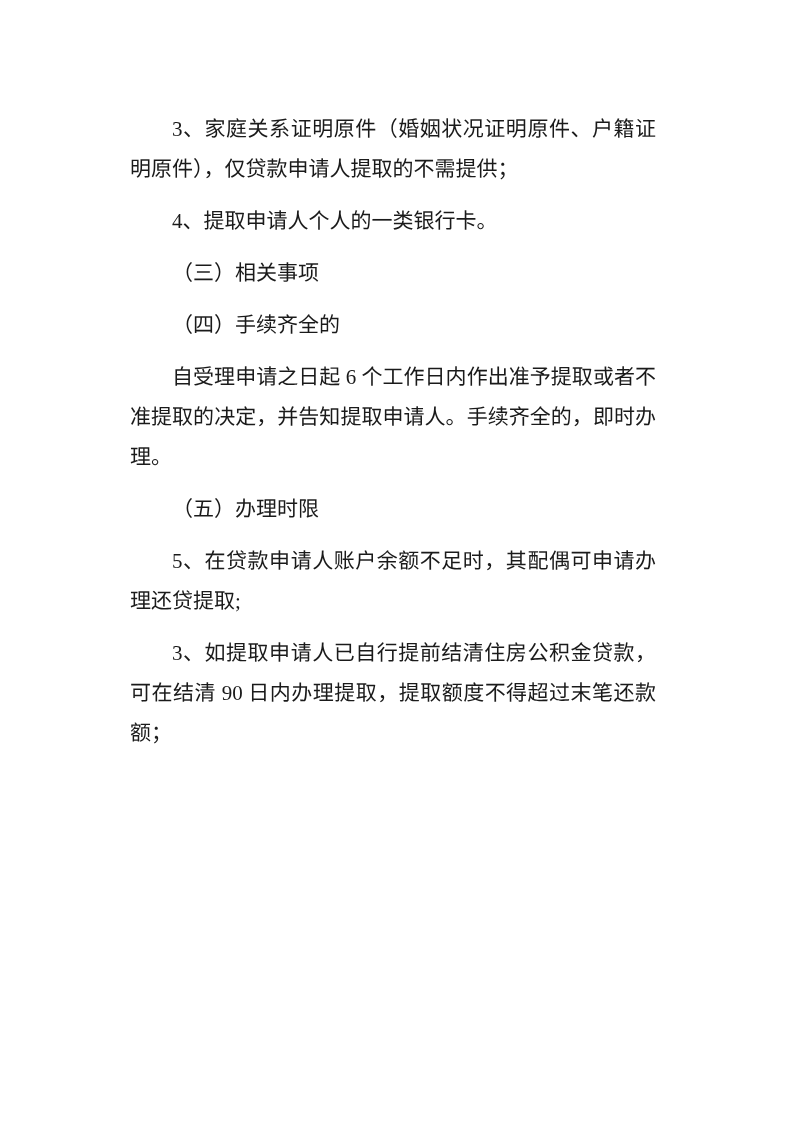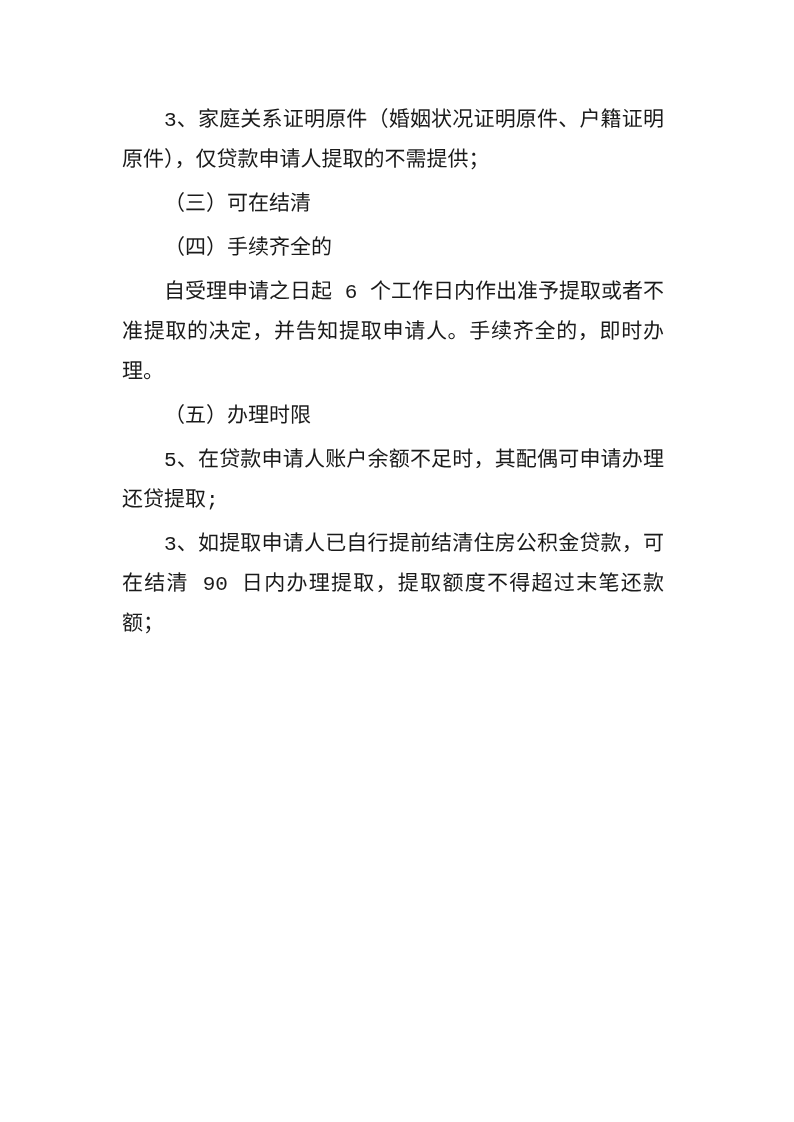--- a/index.html
+++ b/index.html
@@ -15,31 +15,31 @@
     background: #ffffff;
     color: #1a1a1a;
     padding: 97px 126px 0 118px;
     font-family: "Liberation Serif", "DejaVu Serif", serif;
     font-size: 21px;
     line-height: 40px;
     text-align: justify;
     overflow: hidden;
   }
   .page p {
-    margin: 4px;
+    margin: 12px;
     padding: 0;
     text-indent: 2em;
     word-break: break-all;
-    font-family: Liberation Mono, monospace;
   }
 </style>
 </head>
 <body>
 
 <div class="page">
   <p>3、家庭关系证明原件（婚姻状况证明原件、户籍证明原件），仅贷款申请人提取的不需提供；</p>
-  <p>（三）可在结清</p>
+  <p>4、提取申请人个人的一类银行卡。</p>
+  <p>（三）相关事项</p>
   <p>（四）手续齐全的</p>
   <p>自受理申请之日起 6 个工作日内作出准予提取或者不准提取的决定，并告知提取申请人。手续齐全的，即时办理。</p>
   <p>（五）办理时限</p>
   <p>5、在贷款申请人账户余额不足时，其配偶可申请办理还贷提取;</p>
   <p>3、如提取申请人已自行提前结清住房公积金贷款，可在结清 90 日内办理提取，提取额度不得超过末笔还款额；</p>
 </div>
 
 </body></html>

